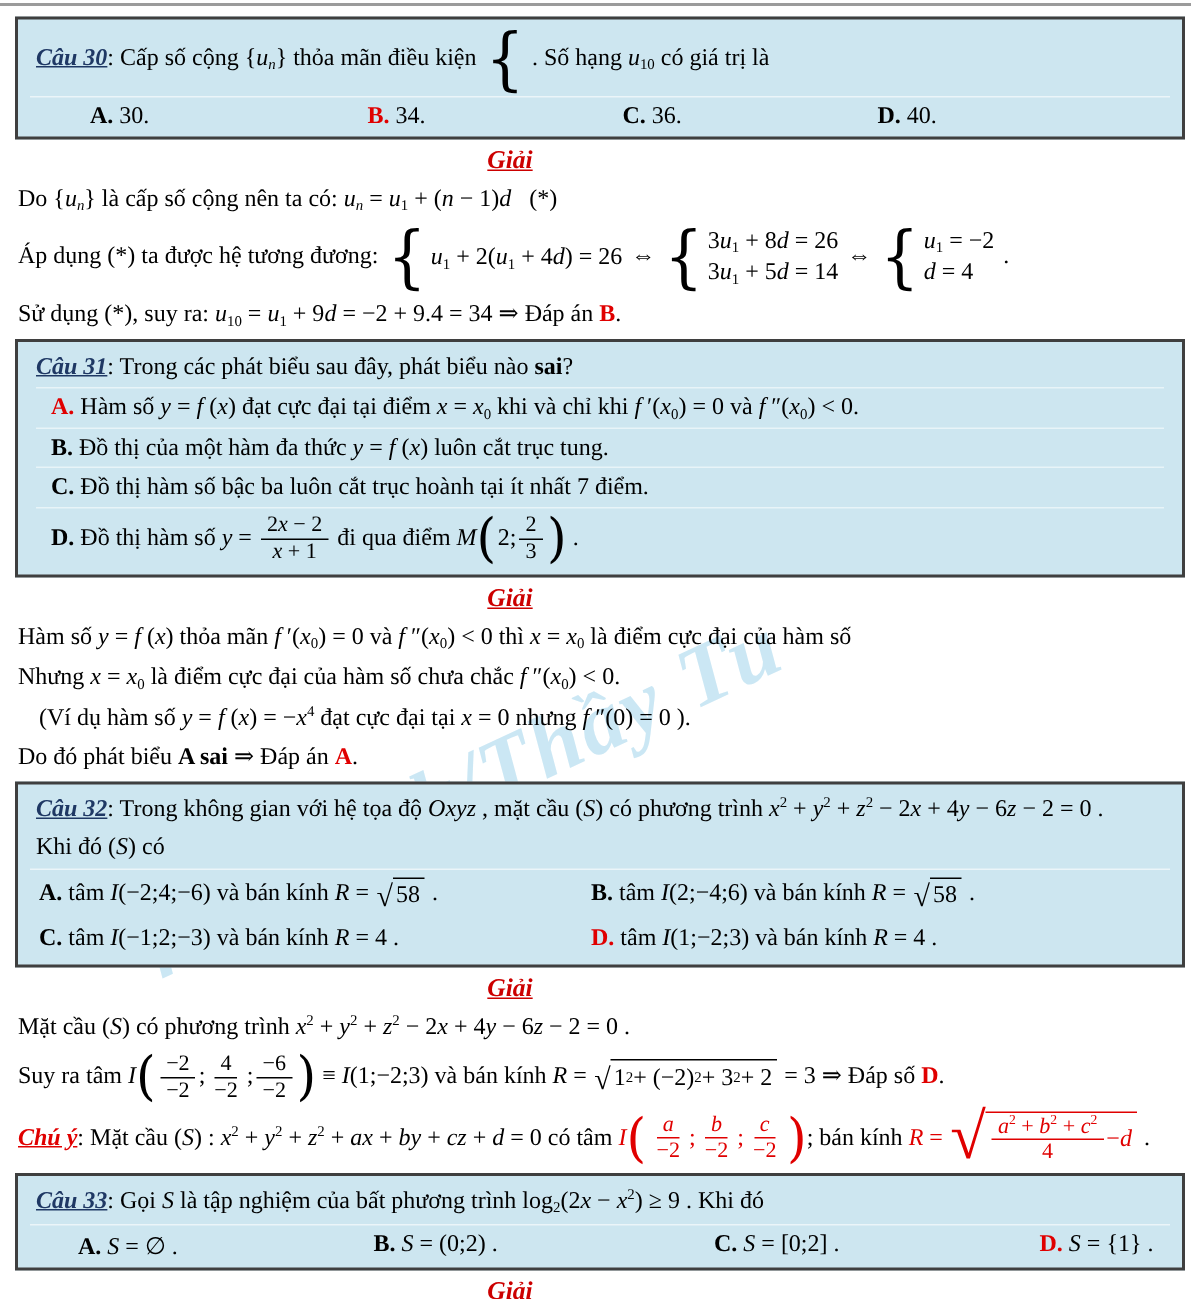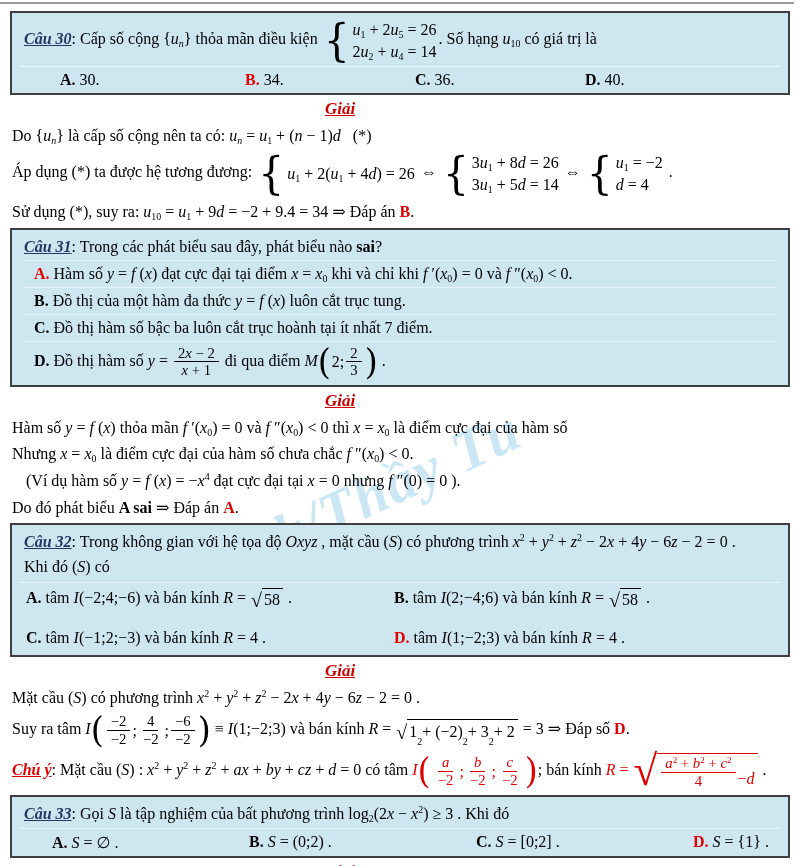--- a/index.html
+++ b/index.html
@@ -20,21 +20,21 @@
   .qbox{
     position:relative;z-index:1;
     margin:0 10px;border:2px solid #3f3f3f;background:#cde6f0;
     padding:3px 8px 4px 8px;
   }
   .qline{margin:2px 4px;line-height:1.45;}
   .optline{margin:0 4px;padding:3px 0 2px 10px;line-height:1.3;border-top:1px solid rgba(255,255,255,0.55);}
   .optrow{display:grid;border-top:1px solid rgba(255,255,255,0.6);padding-top:4px;margin-top:3px;}
   .optrow30{grid-template-columns:185px 170px 170px auto;padding-left:40px;}
   .optrow33{grid-template-columns:150px 180px 170px auto;padding-left:32px;gap:47px;}
-  .optgrid{display:grid;grid-template-columns:368px auto;row-gap:14px;border-top:1px solid rgba(255,255,255,0.6);padding:3px 0 0 6px;margin-top:3px;}
+  .optgrid{display:grid;grid-template-columns:368px auto;row-gap:4px;border-top:1px solid rgba(255,255,255,0.6);padding:3px 0 0 6px;margin-top:3px;}
   .optgrid .opt{padding:2px 0;line-height:1.3;}
   .giai{position:relative;z-index:1;width:680px;text-align:center;margin:4px 0 1px 0;line-height:1.2;}
   .giai span{color:#cc0000;font-weight:bold;font-style:italic;text-decoration:underline;font-size:17px;margin-top:31px;}
   .line{position:relative;z-index:1;margin:5px 12px;line-height:1.35;}
   .indent{padding-left:14px;}
   
   .i{font-style:italic;}
   .b{font-weight:bold;}
   .r{color:#e00000;}
   .navy{color:#1f3864;}
@@ -42,21 +42,21 @@
   sub,sup{font-size:0.62em;line-height:0;}
   sub{vertical-align:-0.32em;}
   sup{vertical-align:0.6em;}
   
   .frac{display:inline-flex;flex-direction:column;align-items:center;vertical-align:middle;margin:0 2px;font-size:0.92em;line-height:1.15;}
   .frac .fn{border-bottom:1px solid currentColor;padding:0 4px;}
   .frac .fd{padding:0 4px;}
   
   .sqrt{display:inline-flex;align-items:stretch;vertical-align:middle;margin:0 1px;}
   .sqrt .rad{display:flex;align-items:flex-end;font-size:1.25em;line-height:1;}
-  .sqrt .vinc{border-top:1.5px solid currentColor;padding:1px 3px 0 2px;display:inline-flex;align-items:flex-end;}
+  .sqrt .vinc{border-top:1.5px solid currentColor;padding:1px 3px 0 2px;display:inline-flex;align-items:center;}
   .sqrt.big .rad{font-size:2.7em;line-height:0.85;}
   
   .cases{display:inline-flex;align-items:center;vertical-align:middle;margin:1px 2px;}
   .cases .brace{display:inline-block;font-family:"DejaVu Serif",serif;font-size:2.55em;font-weight:400;line-height:1;transform:scaleY(1.12);margin-right:3px;}
   .cases .rows{display:inline-flex;flex-direction:column;}
   .cases .row{white-space:nowrap;line-height:1.35;}
   
   .pargrp{display:inline-flex;align-items:center;vertical-align:middle;}
   .pargrp .bigp{display:inline-block;font-family:"DejaVu Serif",serif;font-size:2.1em;font-weight:400;line-height:0.9;transform:scaleY(1.05);}
   .pargrp .parin{display:inline-flex;align-items:center;padding:0 1px;}
@@ -64,24 +64,20 @@
 </head>
 <body>
 
 <div class="page">
   <div class="watermark">facebook/Thầy Tu</div>
   <div class="toprule"></div>
 
   <section class="qbox">
     <div class="qline"><span class="b i navy u">Câu 30</span><span>: Cấp số cộng </span><span>{</span><span class="i">u</span><sub class="i">n</sub><span>}</span><span> thỏa mãn điều kiện </span><span class="cases">
           <span class="brace">{</span>
-          <span class="rows">
-            <span class="row"><span class="i">u</span><sub>1</sub><span> + 2</span><span class="i">u</span><sub>5</sub><span> = 26</span></span>
-            <span class="row"><span>2</span><span class="i">u</span><sub>2</sub><span> + </span><span class="i">u</span><sub>4</sub><span> = 14</span></span>
-          </span>
         </span><span>. Số hạng </span><span class="i">u</span><sub>10</sub><span> có giá trị là</span></div>
     <div class="optrow optrow30">
       <span class="opt"><span class="b">A.</span><span> 30.</span></span>
       <span class="opt"><span class="r b">B.</span><span> 34.</span></span>
       <span class="opt"><span class="b">C.</span><span> 36.</span></span>
       <span class="opt"><span class="b">D.</span><span> 40.</span></span>
     </div>
   </section>
   <div class="giai"><span>Giải</span></div>
   <div class="line"><span>Do </span><span>{</span><span class="i">u</span><sub class="i">n</sub><span>}</span><span> là cấp số cộng nên ta có: </span><span class="i">u</span><sub class="i">n</sub><span> = </span><span class="i">u</span><sub>1</sub><span> + (</span><span class="i">n</span><span> − 1)</span><span class="i">d</span><span> &nbsp;&nbsp;(*)</span></div>
@@ -209,21 +205,21 @@
           <span class="frac">
             <span class="fn"><span class="i">a</span><sup>2</sup><span> + </span><span class="i">b</span><sup>2</sup><span> + </span><span class="i">c</span><sup>2</sup></span>
             <span class="fd"><span>4</span></span>
           </span>
           <span> − </span>
           <span class="i">d</span>
         </span>
       </span><span> .</span></div>
 
   <section class="qbox">
-    <div class="qline"><span class="b i navy u">Câu 33</span><span>: Gọi </span><span class="i">S</span><span> là tập nghiệm của bất phương trình </span><span>log</span><sub>2</sub><span>(2</span><span class="i">x</span><span> − </span><span class="i">x</span><sup>2</sup><span>) ≥ 3 . Khi đó</span></div>
+    <div class="qline"><span class="b i navy u">Câu 33</span><span>: Gọi </span><span class="i">S</span><span> là tập nghiệm của bất phương trình </span><span>log</span><sub>2</sub><span>(2</span><span class="i">x</span><span> − </span><span class="i">x</span><sup>2</sup><span>) ≥ 9 . Khi đó</span></div>
     <div class="optrow optrow33">
       <span class="opt"><span class="b">A.</span><span> </span><span class="i">S</span><span> = ∅ .</span></span>
       <span class="opt"><span class="b">B.</span><span> </span><span class="i">S</span><span> = (0;2) .</span></span>
       <span class="opt"><span class="b">C.</span><span> </span><span class="i">S</span><span> = [0;2] .</span></span>
       <span class="opt"><span class="r b">D.</span><span> </span><span class="i">S</span><span> = {1} .</span></span>
     </div>
   </section>
   <div class="giai"><span>Giải</span></div>
 
 </div>

